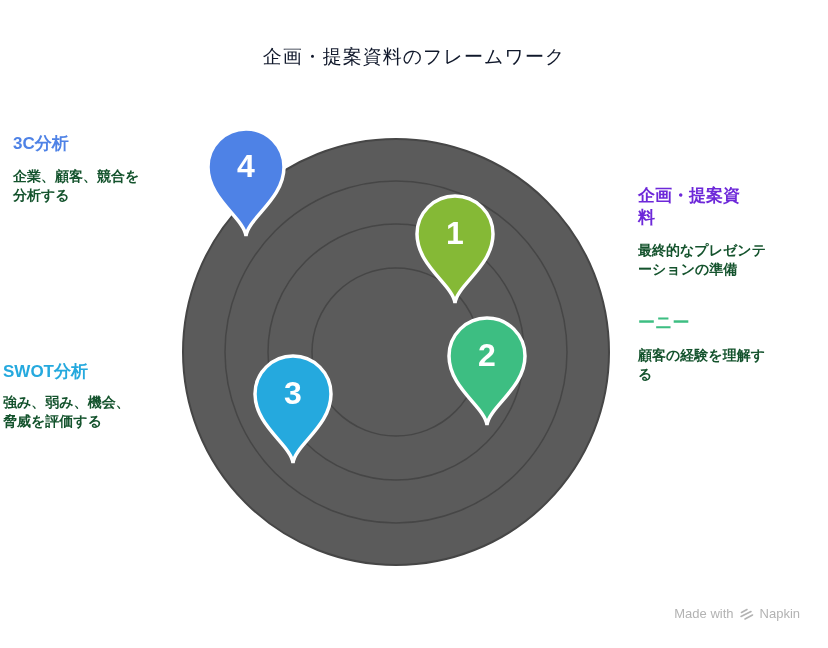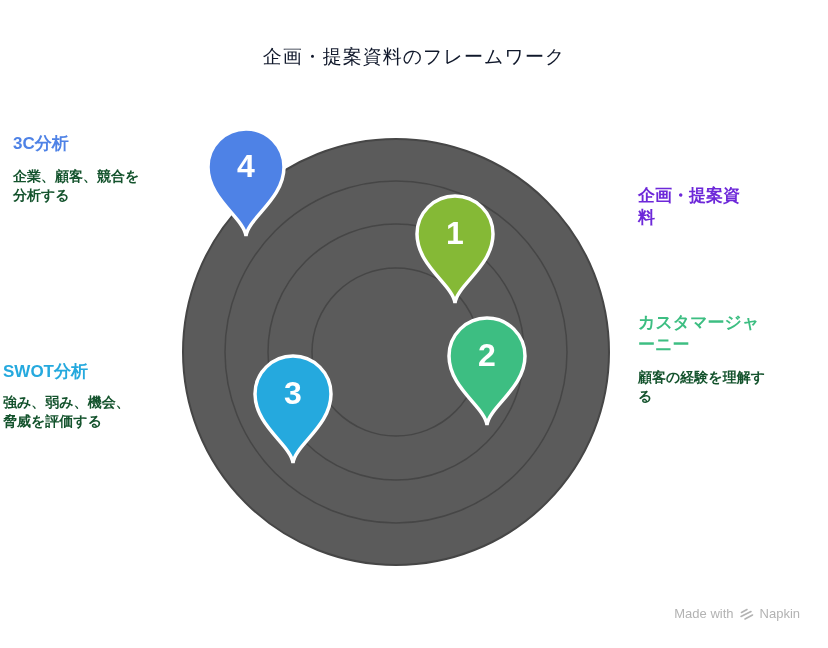--- a/index.html
+++ b/index.html
@@ -80,25 +80,28 @@
       <span class="line">企業、顧客、競合を</span>
       <span class="line">分析する</span>
     </div>
   </div>
 
   <div class="label-block" style="left:638px;top:185px;width:150px;">
     <div class="lb-title c-step1">
       <span class="line">企画・提案資</span>
       <span class="line">料</span>
     </div>
+    <div class="lb-desc">
+      <span class="line">最終的なプレゼンテ</span>
+      <span class="line">ーションの準備</span>
+    </div>
   </div>
 
   <div class="label-block" style="left:638px;top:312px;width:150px;">
     <div class="lb-title c-step2">
-      <span class="line">カスタマージャ</span>
       <span class="line">ーニー</span>
     </div>
     <div class="lb-desc">
       <span class="line">顧客の経験を理解す</span>
       <span class="line">る</span>
     </div>
   </div>
 
   <div class="label-block right-align" style="right:655px;top:361px;width:170px;">
     <div class="lb-title c-step3">

